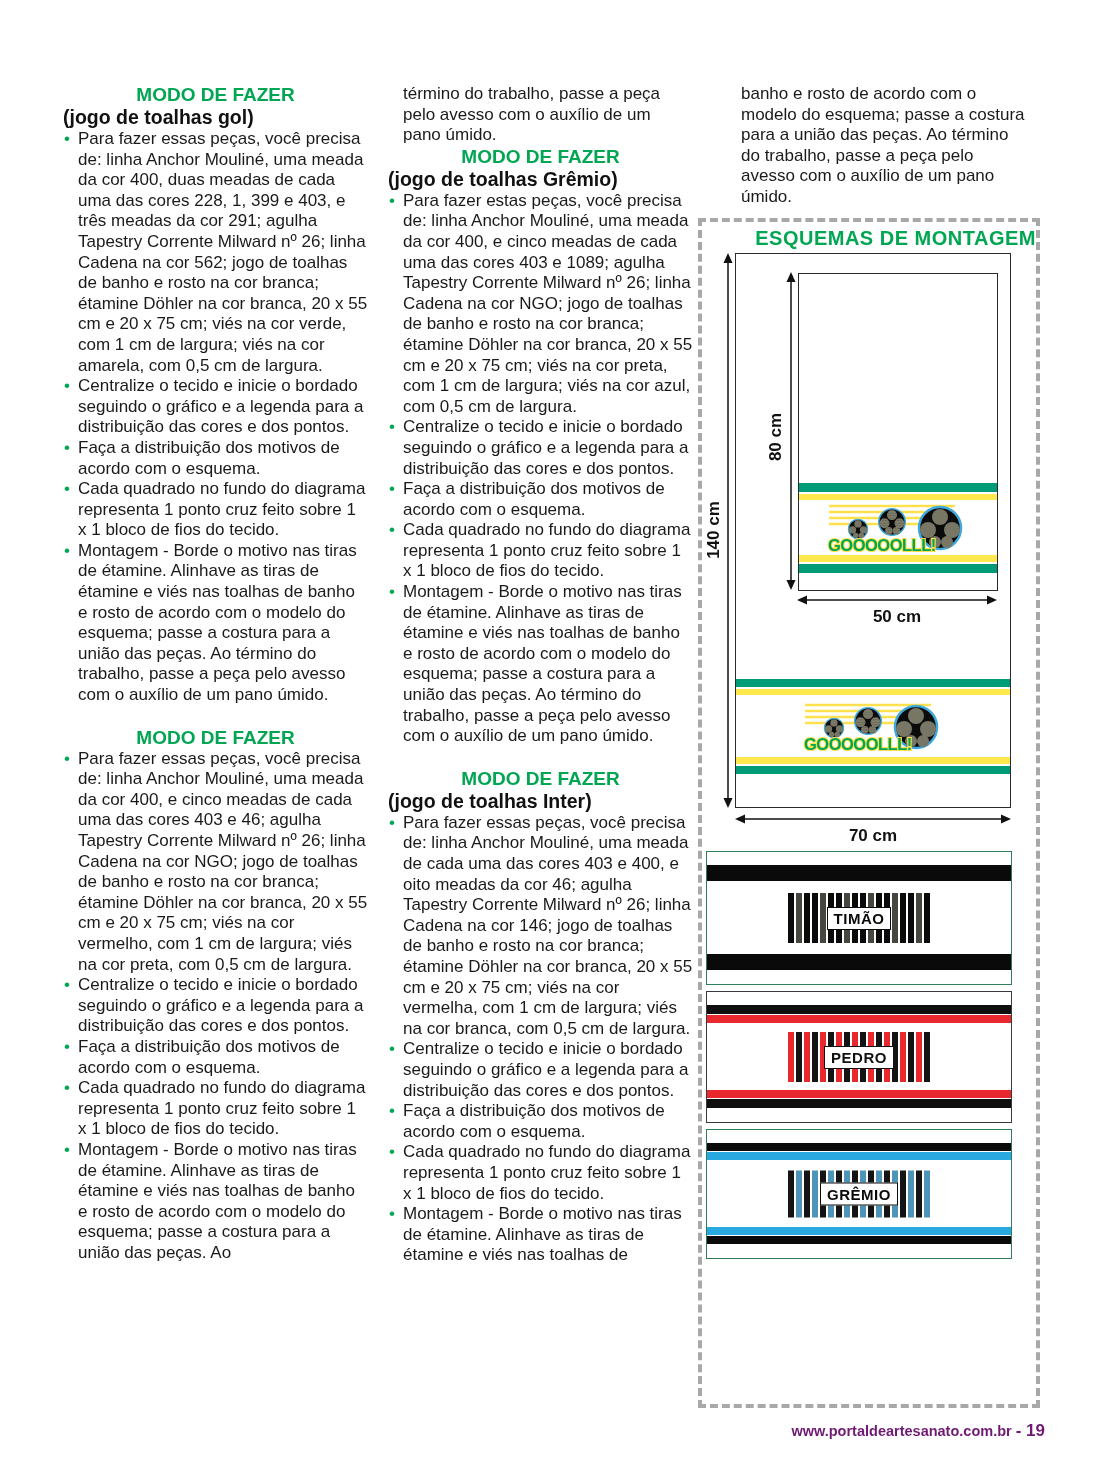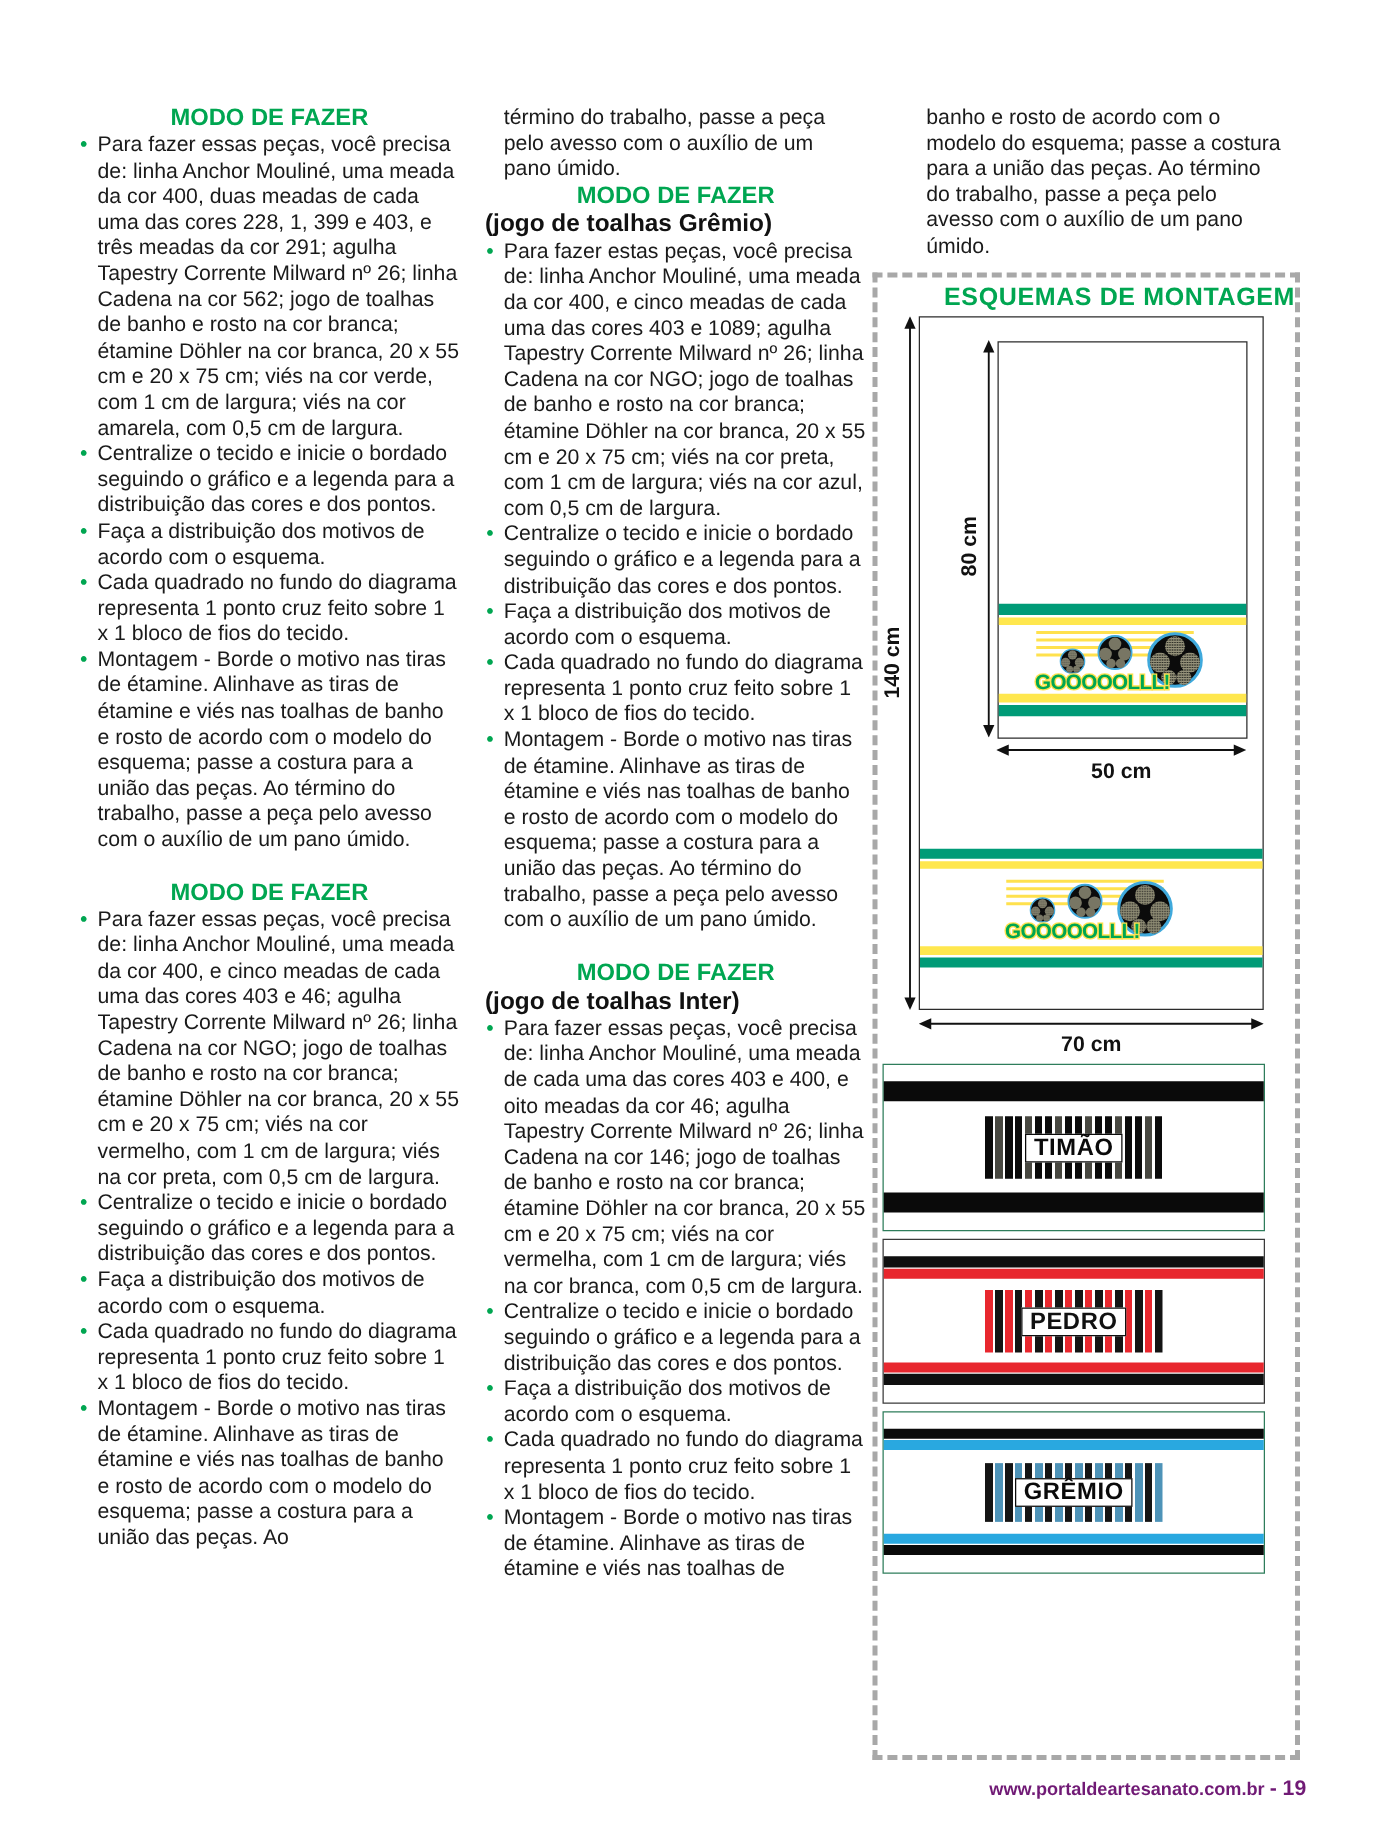--- a/index.html
+++ b/index.html
@@ -30,36 +30,37 @@
   .bands{position:absolute;left:4px;top:629px;width:306px;display:flex;flex-direction:column;gap:6px;}
   .band{position:relative;background:#fff;border:1.5px solid #2E7D5B;box-sizing:border-box;}
   .band .s-top1{position:absolute;left:0;width:100%;top:13px;height:var(--s1h,8px);background:var(--c1,#000);}
   .band .s-top2{position:absolute;left:0;width:100%;top:calc(13px + var(--s1h,8px) + 1px);height:var(--s2h,0px);background:var(--c2,transparent);}
   .band .s-bot2{position:absolute;left:0;width:100%;bottom:calc(14px + var(--s1h,8px) + 1px);height:var(--s2h,0px);background:var(--c2,transparent);}
   .band .s-bot1{position:absolute;left:0;width:100%;bottom:14px;height:var(--s1h,8px);background:var(--c1,#000);}
   .motif-bars{position:absolute;left:50%;top:50%;transform:translate(-50%,-50%);
               width:142px;height:48px;background:var(--bars);
               display:flex;align-items:center;justify-content:center;}
   .band-label{background:#fff;border:1.5px solid var(--label-border,#111);padding:0 6px;
-              font-weight:bold;font-size:19px;line-height:21px;color:var(--label-color,#111);
+              font-weight:bold;font-size:15px;line-height:21px;color:var(--label-color,#111);
               letter-spacing:.5px;white-space:nowrap;}
   .band-label.serif{font-family:"Liberation Serif", serif;font-size:17px;letter-spacing:1px;}
   
   .footer{position:absolute;top:1421px;right:56px;font-weight:bold;font-size:14.5px;color:#701a75;}
   .footer .pg{font-size:17px;}
   svg text{font-family:"Liberation Sans", sans-serif;}
 </style>
 </head>
 <body>
 
 <div class="page">
 
   <div class="col" style="left:63px;">
     <section>
       <h3 class="first">MODO DE FAZER</h3>
+      <h4>(jogo de toalhas gol)</h4>
       <ul>
         <li>Para fazer essas peças, você precisa de: linha Anchor Mouliné, uma meada da cor 400, duas meadas de cada uma das cores 228, 1, 399 e 403, e três meadas da cor 291; agulha Tapestry Corrente Milward nº 26; linha Cadena na cor 562; jogo de toalhas de banho e rosto na cor branca; étamine Döhler na cor branca, 20 x 55 cm e 20 x 75 cm; viés na cor verde, com 1 cm de largura; viés na cor amarela, com 0,5 cm de largura.</li>
         <li>Centralize o tecido e inicie o bordado seguindo o gráfico e a legenda para a distribuição das cores e dos pontos.</li>
         <li>Faça a distribuição dos motivos de acordo com o esquema.</li>
         <li>Cada quadrado no fundo do diagrama representa 1 ponto cruz feito sobre 1 x 1 bloco de fios do tecido.</li>
         <li>Montagem - Borde o motivo nas tiras de étamine. Alinhave as tiras de étamine e viés nas toalhas de banho e rosto de acordo com o modelo do esquema; passe a costura para a união das peças. Ao término do trabalho, passe a peça pelo avesso com o auxílio de um pano úmido.</li>
       </ul>
     </section>
     <section>
       <h3>MODO DE FAZER</h3>

